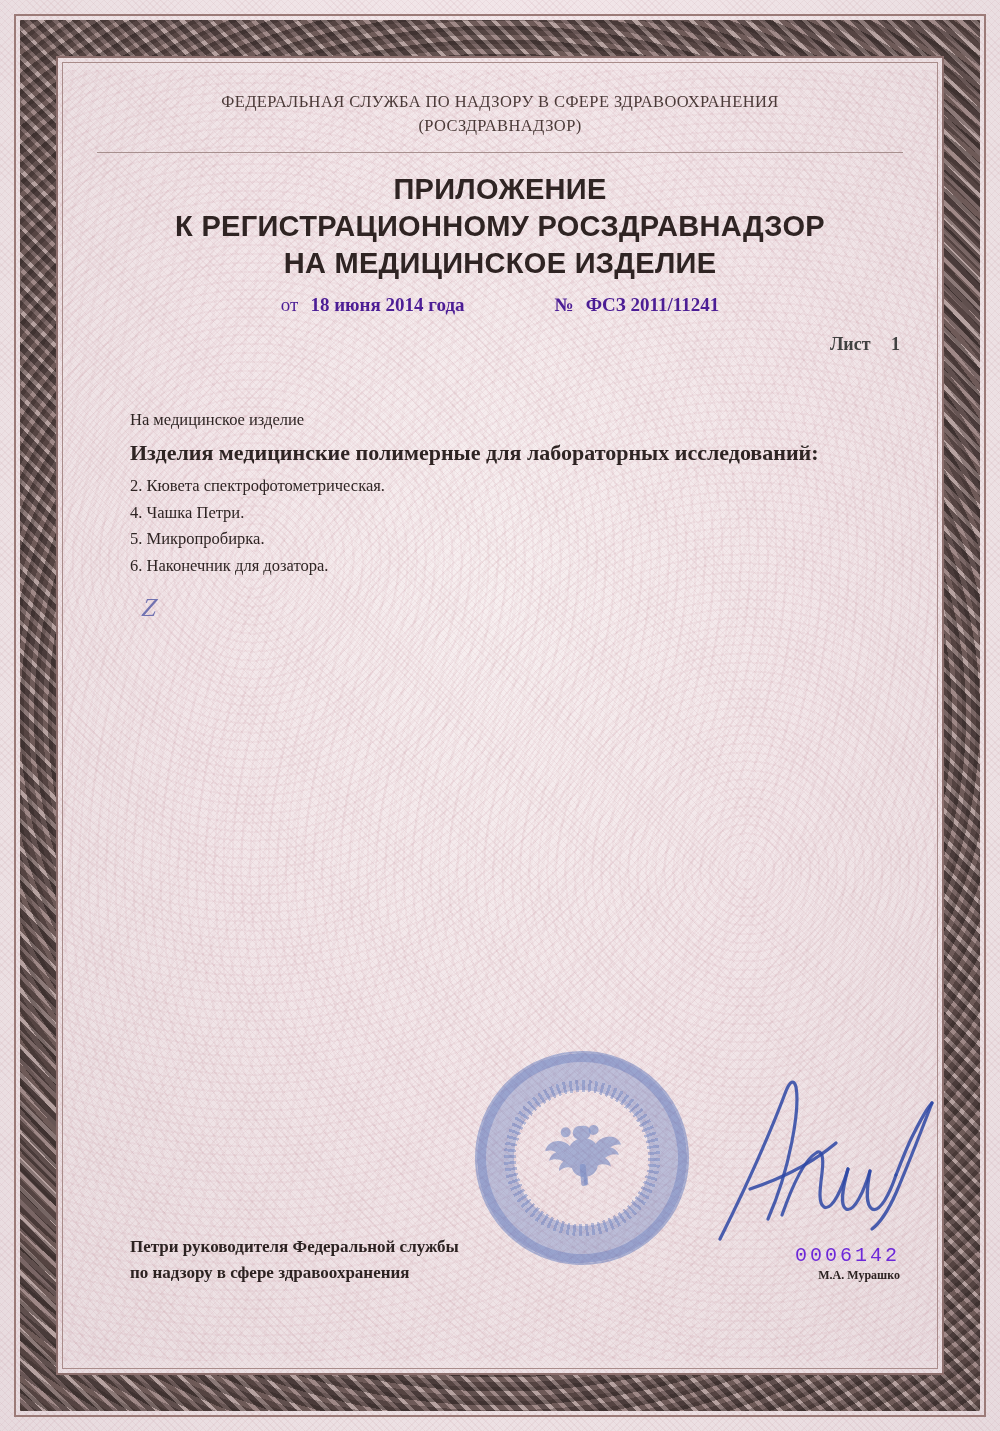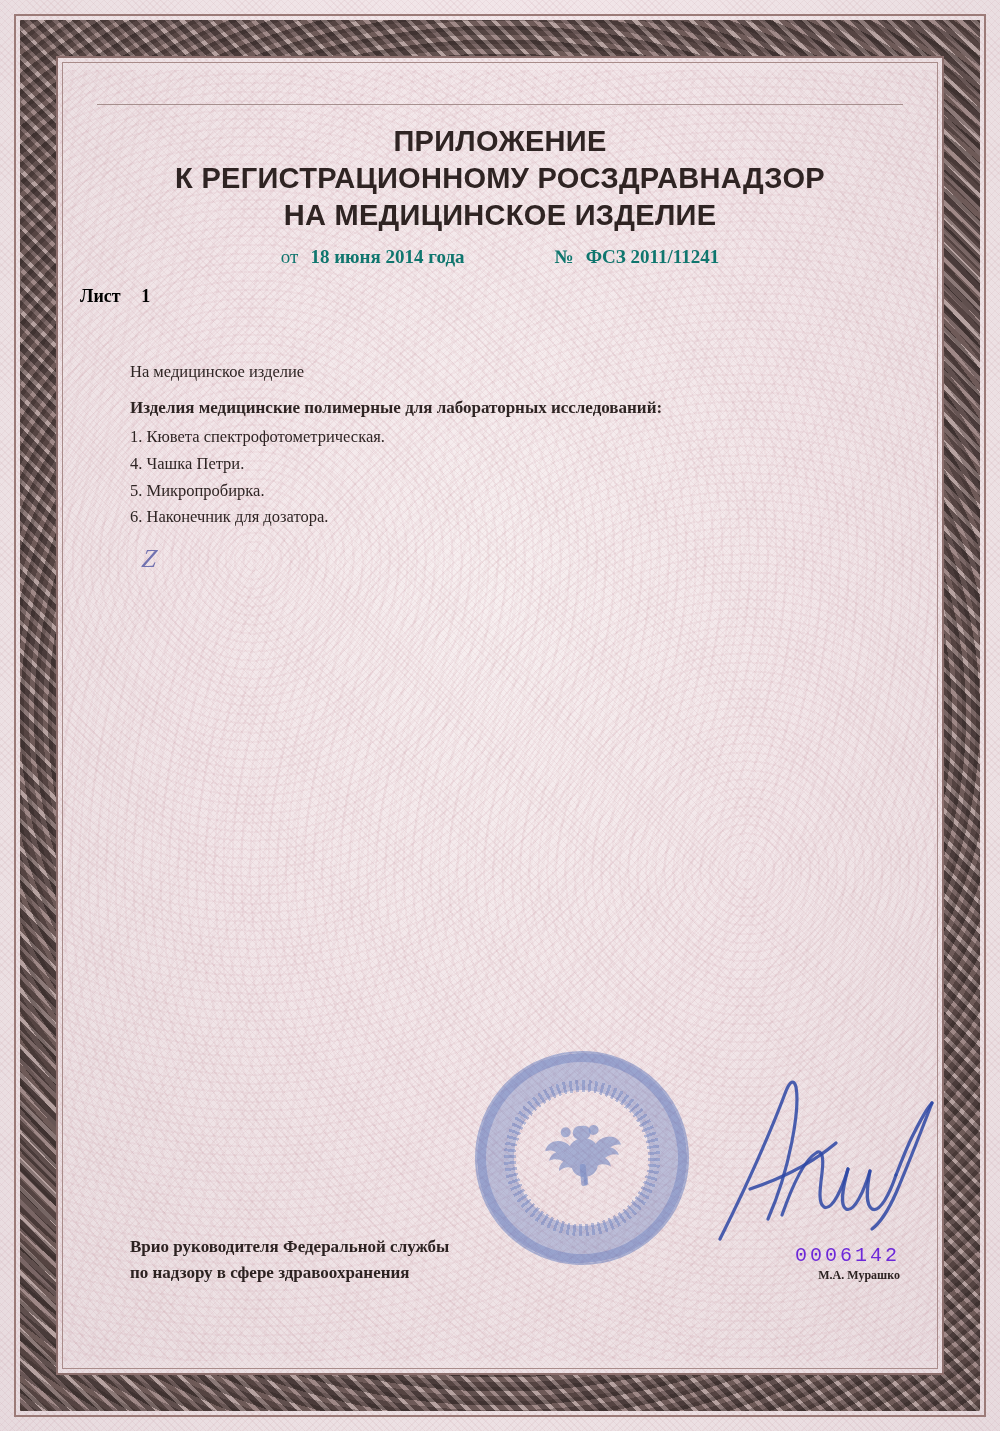--- a/index.html
+++ b/index.html
@@ -129,47 +129,48 @@
 
   .daterow {
     margin-top: 12px;
     display: flex;
     justify-content: center;
     align-items: baseline;
     gap: 90px;
     font-family: "Liberation Serif", serif;
     font-weight: bold;
     font-size: 19px;
-    color: #0f766e;
+    color: #4c1d95;
   }
   .daterow .date-label { font-weight: normal; }
   .numgroup { display: flex; gap: 12px; align-items: baseline; }
 
   .sheetrow {
     margin-top: 18px;
+    text-align: right;
     padding-right: 20px;
     font-family: "Liberation Serif", serif;
     font-weight: bold;
     font-size: 18px;
-    color: #000000;
+    color: #404040;
   }
   .sheetrow .sheet-no { margin-left: 16px; }
 
   .body {
     margin-top: 52px;
     padding-left: 50px;
     color: #2e2423;
     font-size: 17px;
     line-height: 1.55;
   }
   .body .intro { font-size: 16.5px; }
   .body .subject {
     font-weight: bold;
-    font-size: 17px;
-    margin-top: 10px;
+    font-size: 22px;
+    margin-top: 3px;
   }
   .body ol {
     list-style: none;
     margin: 3px 0 0 0;
     padding: 0;
   }
   .body ol li {
     font-size: 16.5px;
     line-height: 1.62;
   }
@@ -280,20 +281,24 @@
   <div class="waves"></div>
 
   <div class="border-outer"></div>
   <div class="border-band"></div>
   <div class="border-band2"></div>
   <div class="border-inner"></div>
   <div class="border-inner2"></div>
 
   <div class="content">
 
+    <div class="agency">
+      <span>ФЕДЕРАЛЬНАЯ СЛУЖБА ПО НАДЗОРУ В СФЕРЕ ЗДРАВООХРАНЕНИЯ</span>
+      <span class="line2">(РОСЗДРАВНАДЗОР)</span>
+    </div>
 
     <div class="rule"></div>
 
     <div class="title">
       <div class="l1">ПРИЛОЖЕНИЕ</div>
       <div class="l2">К РЕГИСТРАЦИОННОМУ РОСЗДРАВНАДЗОР</div>
       <div class="l3">НА МЕДИЦИНСКОЕ ИЗДЕЛИЕ</div>
     </div>
 
     <div class="daterow">
@@ -309,21 +314,21 @@
 
     <div class="sheetrow">
       <span>Лист</span>
       <span class="sheet-no">1</span>
     </div>
 
     <div class="body">
       <div class="intro">На медицинское изделие</div>
       <div class="subject">Изделия медицинские полимерные для лабораторных исследований:</div>
       <ol>
-        <li>1. Кювета спектрофотометрическая.</li>
+        <li>2. Кювета спектрофотометрическая.</li>
         <li>4. Чашка Петри.</li>
         <li>5. Микропробирка.</li>
         <li>6. Наконечник для дозатора.</li>
       </ol>
       <div class="marknote">Z</div>
     </div>
 
     <div class="signblock">
 
       <div class="stamp">
@@ -345,21 +350,21 @@
           <path d="M92 146 C 104 112, 116 90, 126 84 C 132 80, 134 88, 132 104 C 130 120, 128 134, 134 138 C 142 142, 152 120, 158 100"></path>
           <path d="M158 100 C 152 122, 150 136, 156 140 C 164 144, 174 122, 180 102"></path>
           <path d="M180 102 C 176 124, 176 136, 182 140 C 190 144, 200 124, 206 106"></path>
           <path d="M206 106 C 210 96, 216 80, 222 68 C 230 52, 238 38, 242 34"></path>
           <path d="M242 34 C 232 60, 218 96, 206 124 C 198 142, 190 154, 182 160"></path>
         </g>
       </svg>
 
       <div class="signrow">
         <div class="signer-title">
-          <div>Врио руководителя Федеральной службы</div>
+          <div>Петри руководителя Федеральной службы</div>
           <div>по надзору в сфере здравоохранения</div>
         </div>
         <div class="signer-name">М.А. Мурашко</div>
       </div>
 
       <div class="serial">0006142</div>
     </div>
 
   </div>
 </div>

